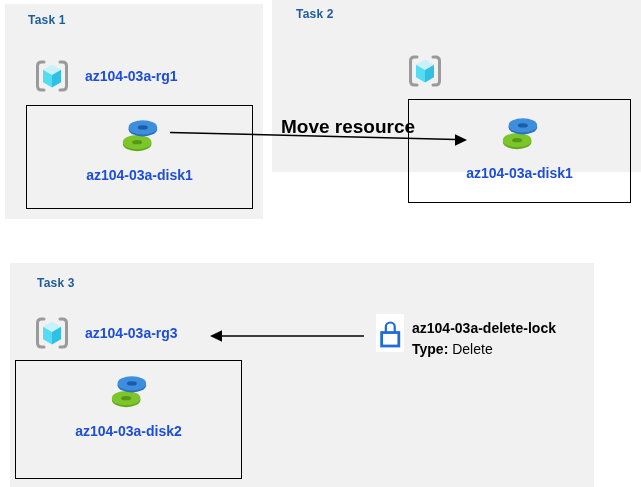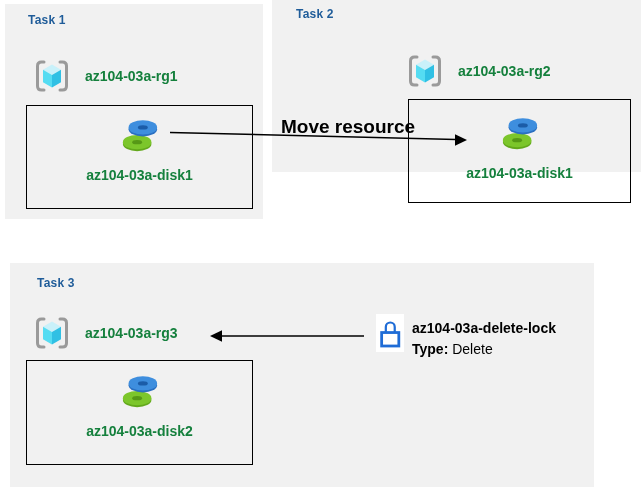--- a/index.html
+++ b/index.html
@@ -24,30 +24,30 @@
 
   .rg-row {
     position: absolute; display: flex; align-items: center; gap: 14px;
     height: 38px;
   }
   .p1-rg { left: 28px;  top: 53px; }
   .p2-rg { left: 134px; top: 52px; }
   .p3-rg { left: 23px;  top: 51px; }
 
   .res-label {
-    font-size: 14px; font-weight: bold; color: #15803d; white-space: nowrap;
+    font-size: 14px; font-weight: bold; color: #1d4ed8; white-space: nowrap;
   }
 
   .resource-box {
     position: absolute; border: 1px solid #000000; background: transparent;
     display: flex; flex-direction: column; align-items: center;
   }
   .p1-box { left: 21px;  top: 101px; width: 227px; height: 104px; padding-top: 10px; }
   .p2-box { left: 136px; top: 99px;  width: 223px; height: 104px; padding-top: 14px; }
-  .p3-box { left: 16px;  top: 97px;  width: 227px; height: 105px; padding-top: 11px; }
+  .p3-box { left: 5px;  top: 97px;  width: 227px; height: 119px; padding-top: 11px; }
   .resource-box .res-label { margin-top: 13px; }
 
   .icon-rg   { width: 38px; height: 38px; flex: 0 0 auto; }
   .icon-disk { width: 42px; height: 38px; }
 
   .move-label {
     position: absolute; left: 281px; top: 116px;
     font-size: 19px; font-weight: bold; color: #000000; white-space: nowrap;
   }
 
@@ -111,21 +111,20 @@
       <span class="res-label">az104-03a-disk1</span>
     </div>
   </section>
 
   <section class="panel panel-task2">
     <h2 class="task-heading p2-head">Task 2</h2>
     <div class="rg-row p2-rg">
       <svg class="icon-rg">
           <use href="#sym-rg"></use>
         </svg>
-      <span class="res-label">az104-03a-rg2</span>
     </div>
     <div class="resource-box p2-box">
       <svg class="icon-disk">
           <use href="#sym-disk"></use>
         </svg>
       <span class="res-label">az104-03a-disk1</span>
     </div>
   </section>
 
   <section class="panel panel-task3">

